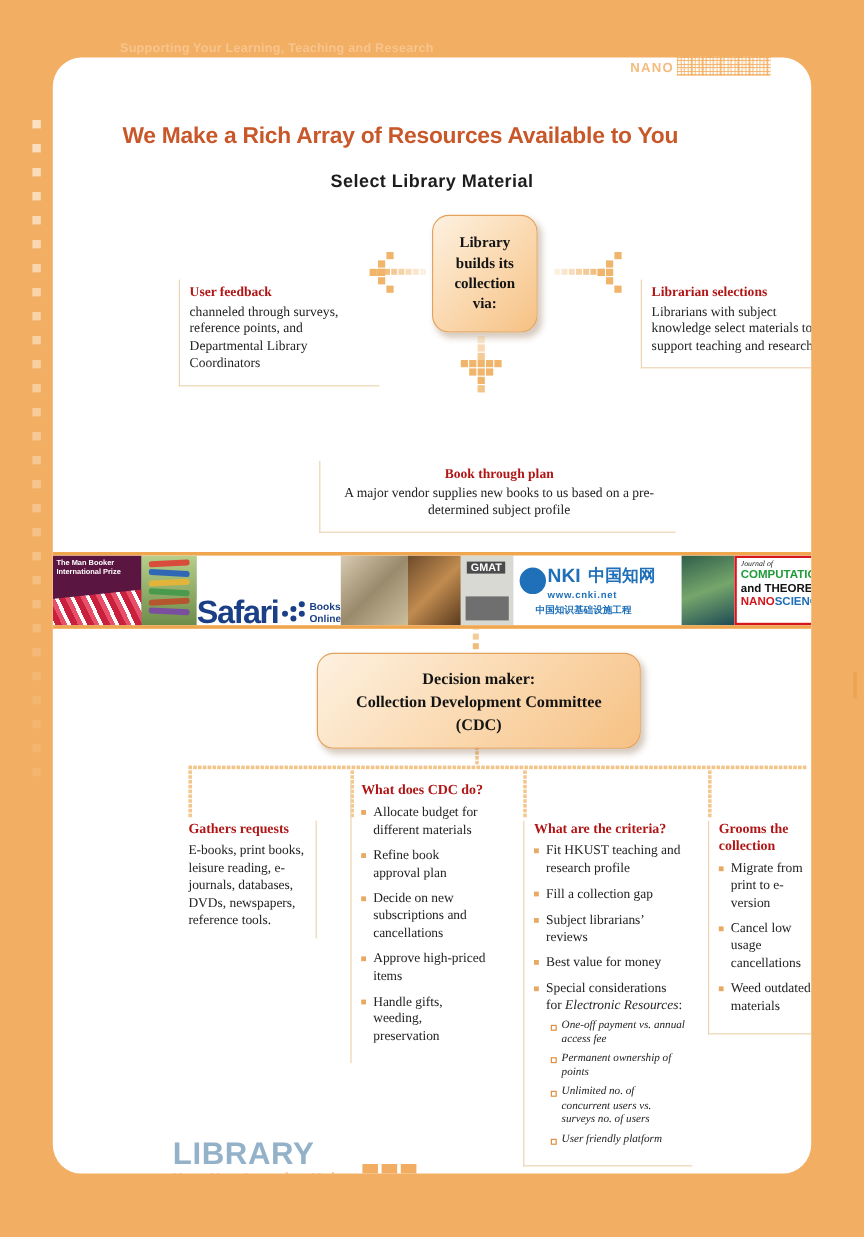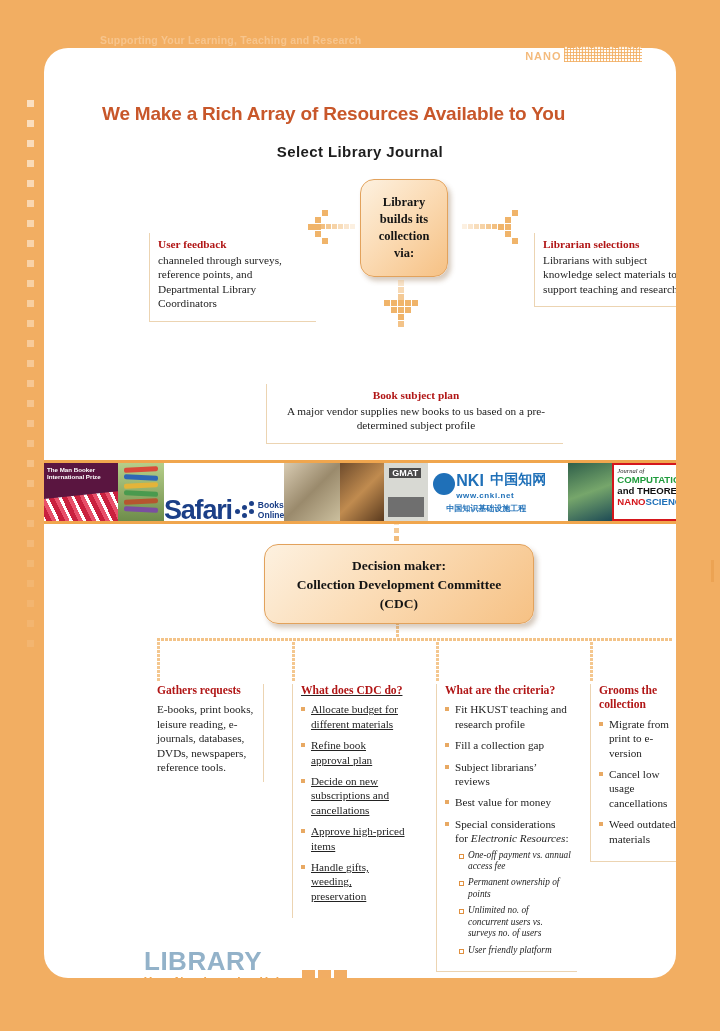--- a/index.html
+++ b/index.html
@@ -164,21 +164,21 @@
   .col{position:absolute;font-family:"Liberation Serif", serif;font-size:11.2px;line-height:14.4px;color:#232323;}
   .col .ch{font-weight:bold;color:#b11616;font-size:11.6px;display:block;margin-bottom:4px;}
   .col ul{list-style:none;margin:0;padding:0;}
   .col li{position:relative;padding-left:10px;margin-bottom:7px;}
   .col li::before{content:"";position:absolute;left:0;top:5px;width:4px;height:4px;background:#e8a963;}
   .col ul.sub{margin-top:4px;padding-left:4px;font-style:italic;}
   .col ul.sub li{font-size:9.3px;line-height:11.4px;margin-bottom:5px;padding-left:9px;}
   .col ul.sub li::before{background:transparent;border:1px solid #e0903f;width:3px;height:3px;top:4px;}
 
   #col1{left:113px;top:636px;width:100px;padding:0 6px 8px 0;}
-  #col2{left:248px;top:636px;width:106px;padding:0 6px 8px 8px;text-decoration:underline;}
+  #col2{left:248px;top:604px;width:106px;padding:0 6px 8px 8px;}
   #col3{left:392px;top:636px;width:126px;padding:0 6px 8px 8px;}
   #col4{left:546px;top:636px;width:82px;padding:0 6px 8px 8px;}
 
   
   .footer-logo{position:absolute;left:100px;top:900px;}
   .footer-logo .fl1{
     font-family:"Liberation Sans", sans-serif;
     font-size:26px;font-weight:bold;color:#93b2c9;letter-spacing:.5px;line-height:26px;
   }
   .footer-logo .fl2{
@@ -229,21 +229,21 @@
     <i style="opacity: 0.16;"></i>
     <i style="opacity: 0.15;"></i>
     <i style="opacity: 0.15;"></i>
     <i style="opacity: 0.15;"></i>
   </div>
 <div class="right-mark"></div>
 
 <div class="card">
 
   <div class="page-title">We Make a Rich Array of Resources Available to You</div>
-  <div class="section-title">Select  Library  Journal</div>
+  <div class="section-title">Select  Library  Material</div>
 
   <div class="gbox" id="box-library">
     <div>
       <div>Library</div>
       <div>builds its</div>
       <div>collection</div>
       <div>via:</div>
     </div>
   </div>
 
@@ -251,21 +251,21 @@
     <span class="hd">User feedback</span>
     <span>channeled through surveys, reference points, and Departmental Library Coordinators</span>
   </div>
 
   <div class="tblock rule-l rule-b" id="blk-librarian">
     <span class="hd">Librarian selections</span>
     <span>Librarians with subject knowledge select materials to support teaching and research</span>
   </div>
 
   <div class="tblock rule-l rule-b" id="blk-approval">
-    <span class="hd">Book subject plan</span>
+    <span class="hd">Book through plan</span>
     <span>A major vendor supplies new books to us based on a pre-determined subject profile</span>
   </div>
 
   <div class="pxarrow" id="arrow-left" style="left: 258px; top: 157px; width: 52px; height: 44px;">
       <i class="px" style="left: 18px; top: 19px; width: 5px; height: 5px; opacity: 0.85;"></i>
       <i class="px" style="left: 24px; top: 19px; width: 5px; height: 5px; opacity: 0.72;"></i>
       <i class="px" style="left: 30px; top: 19px; width: 5px; height: 5px; opacity: 0.59;"></i>
       <i class="px" style="left: 36px; top: 19px; width: 5px; height: 5px; opacity: 0.46;"></i>
       <i class="px" style="left: 42px; top: 19px; width: 5px; height: 5px; opacity: 0.33;"></i>
       <i class="px" style="left: 48px; top: 19px; width: 5px; height: 5px; opacity: 0.2;"></i>

